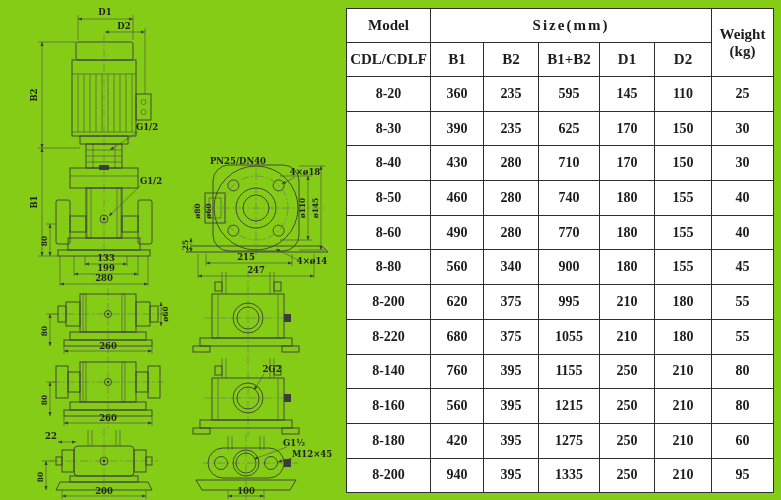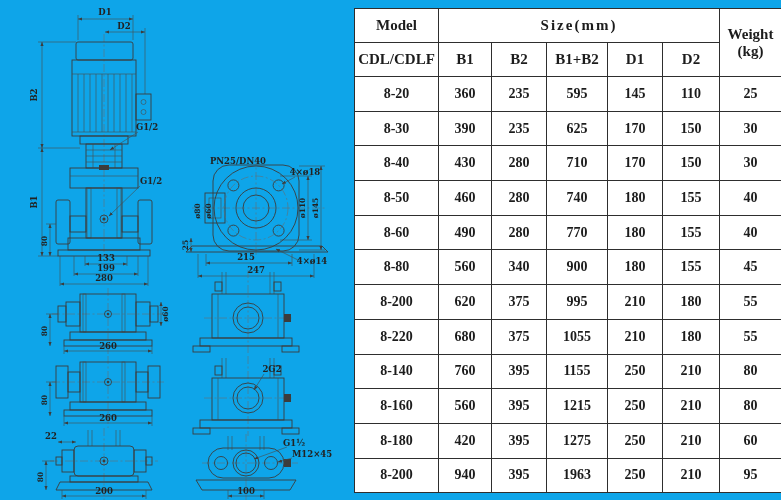--- a/index.html
+++ b/index.html
@@ -1,32 +1,32 @@
 <!DOCTYPE html>
 <html><head>
 <meta charset="utf-8">
 <style>
   html,body { margin:0; padding:0; background:#ffffff; }
   body { width:781px; height:500px; font-family:"Liberation Serif", serif; }
-  .sheet { position:relative; width:781px; height:500px; background:#0ea5e9; overflow:hidden; }
+  .sheet { position:relative; width:781px; height:500px; background:#84cc16; overflow:hidden; }
 
   
   svg.draw { position:absolute; left:0; top:0; }
   .ln   { fill:none; stroke:#3c3c3c; stroke-width:0.9; }
   .thin { fill:none; stroke:#4a4a4a; stroke-width:0.6; }
   .cl   { fill:none; stroke:#6a6a6a; stroke-width:0.55; stroke-dasharray:8 2.5 2 2.5; }
   .dim  { fill:none; stroke:#4a4a4a; stroke-width:0.6; }
   .ar   { marker-start:url(#arw); marker-end:url(#arw); }
   .ae   { marker-end:url(#arw); }
   .dark { fill:#3c3c3c; stroke:none; }
   text.dlbl { font-family:"DejaVu Serif", serif; font-size:8.5px; font-weight:bold; fill:#222; text-anchor:middle; }
   text.sm   { font-size:7.5px; }
 
   
-  table.dim-table { position:absolute; left:354px; top:8px; width:427px;
+  table.dim-table { position:absolute; left:346px; top:8px; width:427px;
     border-collapse:collapse; table-layout:fixed; background:#fff; }
   .dim-table th, .dim-table td {
     border:1px solid #2e2e2e; text-align:center; vertical-align:middle;
     color:#1c1c1c; font-weight:bold; padding:0; overflow:hidden; }
   .dim-table thead th { font-size:15px; height:33px; line-height:17px; }
   .dim-table .size-h { letter-spacing:2px;margin-top:30px; }
   .dim-table tbody td { font-size:14px; height:33.7px; }
 </style>
 </head>
 <body>
@@ -410,21 +410,21 @@
           <td>395</td>
           <td>1275</td>
           <td>250</td>
           <td>210</td>
           <td>60</td>
         </tr>
         <tr>
           <td>8-200</td>
           <td>940</td>
           <td>395</td>
-          <td>1963</td>
+          <td>1335</td>
           <td>250</td>
           <td>210</td>
           <td>95</td>
         </tr>
       </tbody>
   </table>
 
 </div>
 
 </body></html>

